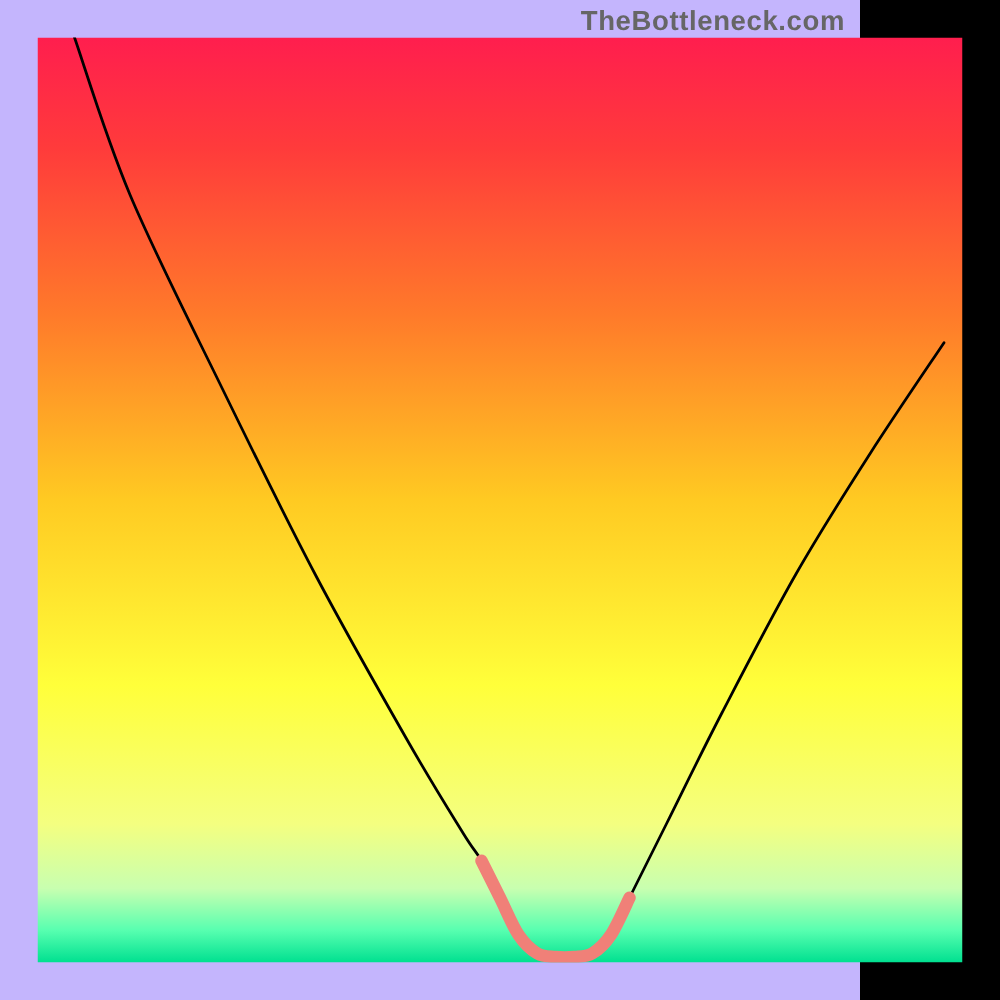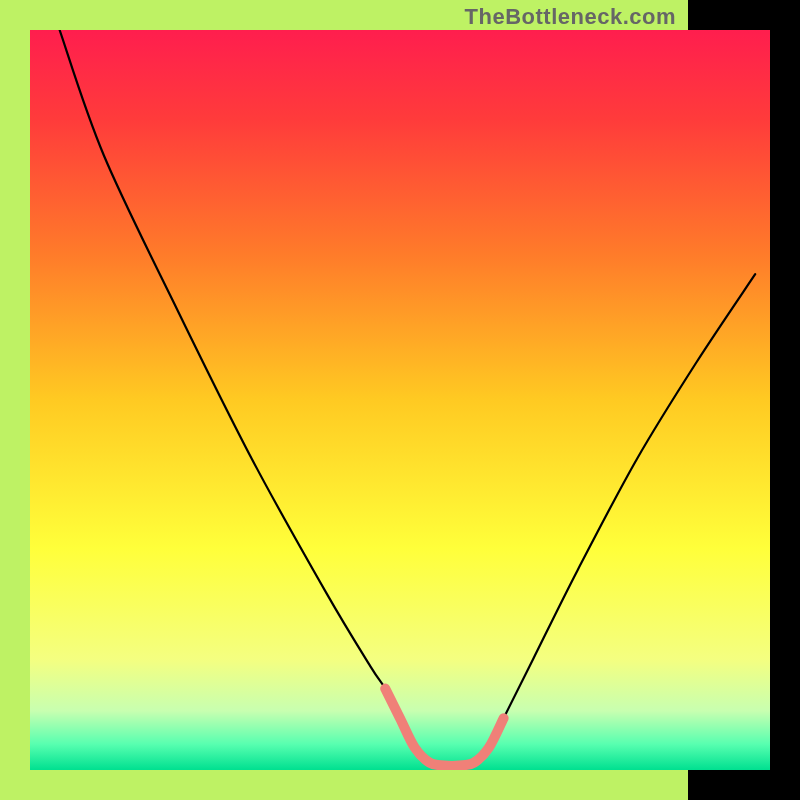--- a/index.html
+++ b/index.html
@@ -8,21 +8,21 @@
     width: 800px;
     height: 800px;
     background: #000;
     font-family: Arial, Helvetica, sans-serif;
     overflow: hidden;
   }
   .frame {
     position: relative;
     width: 688px;
     height: 800px;
-    background: #bef264;
+    background: #c4b5fd;
   }
   .watermark {
     position: absolute;
     top: 4px;
     right: 12px;
     font-size: 22px;
     font-weight: bold;
     color: #666;
     letter-spacing: 0.5px;
     z-index: 5;

